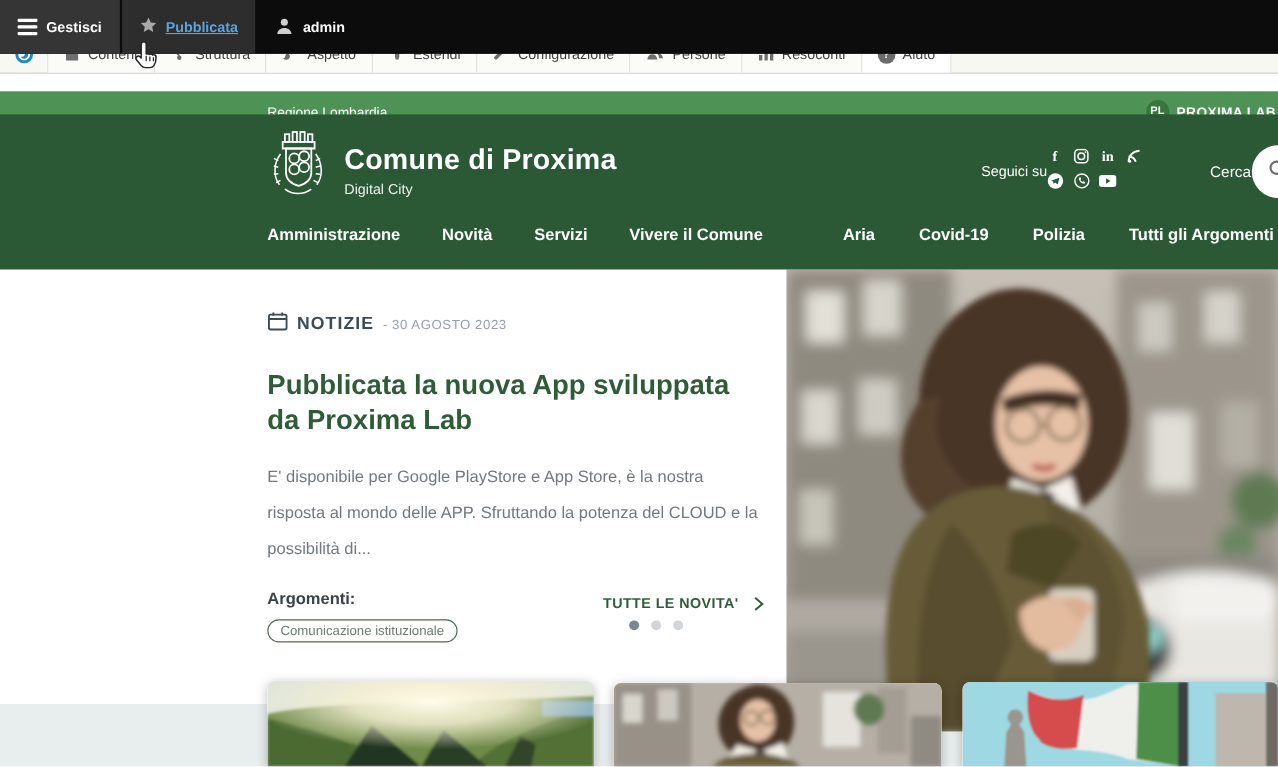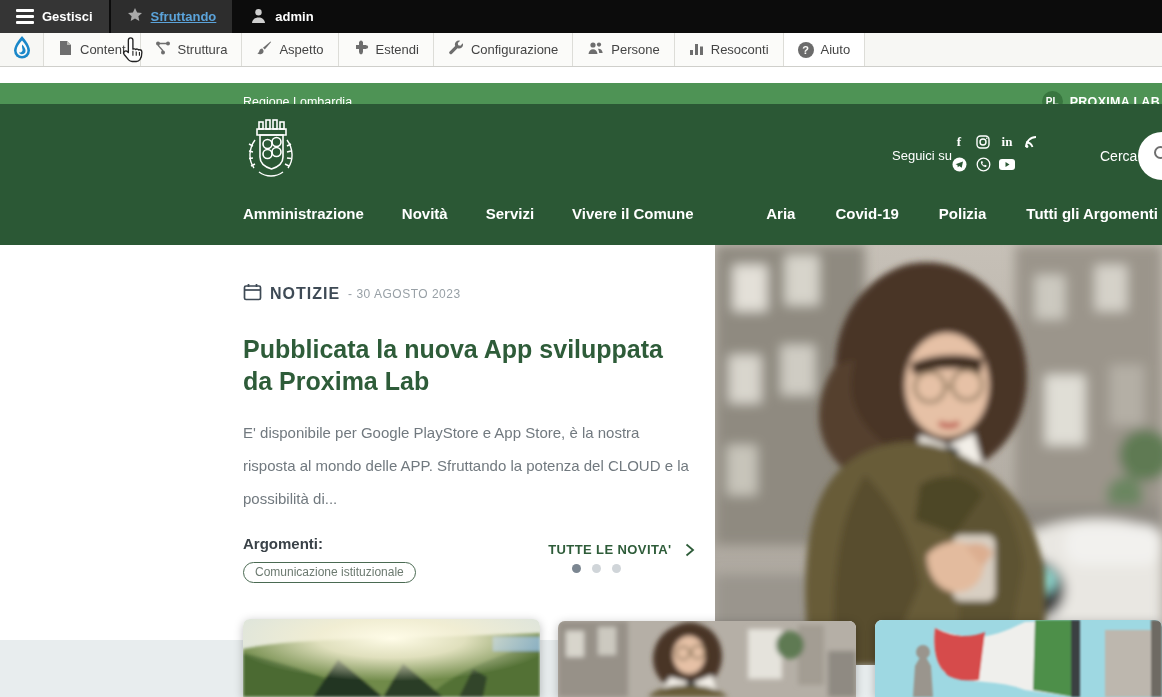--- a/index.html
+++ b/index.html
@@ -1,21 +1,21 @@
 <!DOCTYPE html>
 <html><head>
 <meta charset="utf-8">
 <style>
   * { margin:0; padding:0; box-sizing:border-box; }
   html,body { width:1162px; height:697px; overflow:hidden; background:#fff;
               font-family:"Liberation Sans", sans-serif; }
   #screen { position:relative; width:1162px; height:697px; overflow:hidden; background:#fff; }
 
   
-  .admin-bar { position:absolute; left:0; top:0; width:1162px; height:33px; background:#0c0c0c;
+  .admin-bar { position:absolute; left:0; top:0; width:1162px; height:49px; background:#0c0c0c;
                display:flex; align-items:stretch; z-index:50; }
   .ab-item { display:flex; align-items:center; gap:8px; padding:0 16px; color:#fff;
              font-size:13px; font-weight:bold; cursor:pointer; }
   .ab-manage { background:#353535; }
   .ab-shortcuts { background:#2d2d2d; margin-left:2px; }
   .ab-shortcuts .lbl { color:#5ba3da; text-decoration:underline; }
   .ab-user { background:transparent; margin-left:2px; }
   .hamburger { width:18px; display:flex; flex-direction:column; gap:3px; }
   .hamburger span { display:block; height:3px; background:#fff; border-radius:1px; }
 
@@ -105,21 +105,21 @@
           <span></span>
         </span>
       <span class="lbl">Gestisci</span>
     </div>
     <div class="ab-item ab-shortcuts">
       <span>
         <svg width="16" height="16" viewBox="0 0 16 16">
             <path d="M8 1l2.1 4.4 4.9.6-3.6 3.3.9 4.7L8 11.6 3.7 14l.9-4.7L1 6l4.9-.6z" fill="#a9a9a9"></path>
           </svg>
       </span>
-      <span class="lbl">Sfruttando</span>
+      <span class="lbl">Pubblicata</span>
     </div>
     <div class="ab-item ab-user">
       <span>
         <svg width="17" height="17" viewBox="0 0 17 17">
             <circle cx="8.5" cy="5.2" r="3.2" fill="#cfcfcf"></circle>
             <path d="M2 16c.4-3.6 3-5.6 6.5-5.6S14.6 12.4 15 16z" fill="#cfcfcf"></path>
           </svg>
       </span>
       <span class="lbl">admin</span>
     </div>
@@ -230,20 +230,24 @@
           <path d="M14 11h29v6H14z"></path>
           <path d="M17 17h23v22c0 6-5 10-11.5 12C22 49 17 45 17 39z"></path>
           <circle cx="24.5" cy="26" r="4.5"></circle>
             <circle cx="33.5" cy="24" r="4.5"></circle>
             <circle cx="24.5" cy="36" r="4.5"></circle>
             <circle cx="33.5" cy="34" r="4.5"></circle>
           <path d="M12 22c-6 8-7 20-1 28M44 22c6 8 7 20 1 28" stroke-width="1.4"></path>
           <path d="M10 28l-4-2M10 34l-4-1M10 40l-4 .5M12 46l-4 2M44 28l4-2M44 34l4-1M44 40l4 .5M42 46l4 2" stroke-width="1.4"></path>
           <path d="M16 54c4 3 8 4 12 4s8-1 12-4" stroke-width="1.4"></path>
         </svg>
+      </span>
+      <span class="brand-text">
+        <div class="site-name">Comune di Proxima</div>
+        <div class="site-tagline">Digital City</div>
       </span>
     </div>
 
     <span class="follow">Seguici su</span>
     <div class="social">
       <span class="soc">f</span>
       <span class="soc">
         <svg width="14" height="14" viewBox="0 0 14 14" fill="none" stroke="#fff" stroke-width="1.4">
             <rect x="1" y="1" width="12" height="12" rx="3.5"></rect>
             <circle cx="7" cy="7" r="3"></circle>

